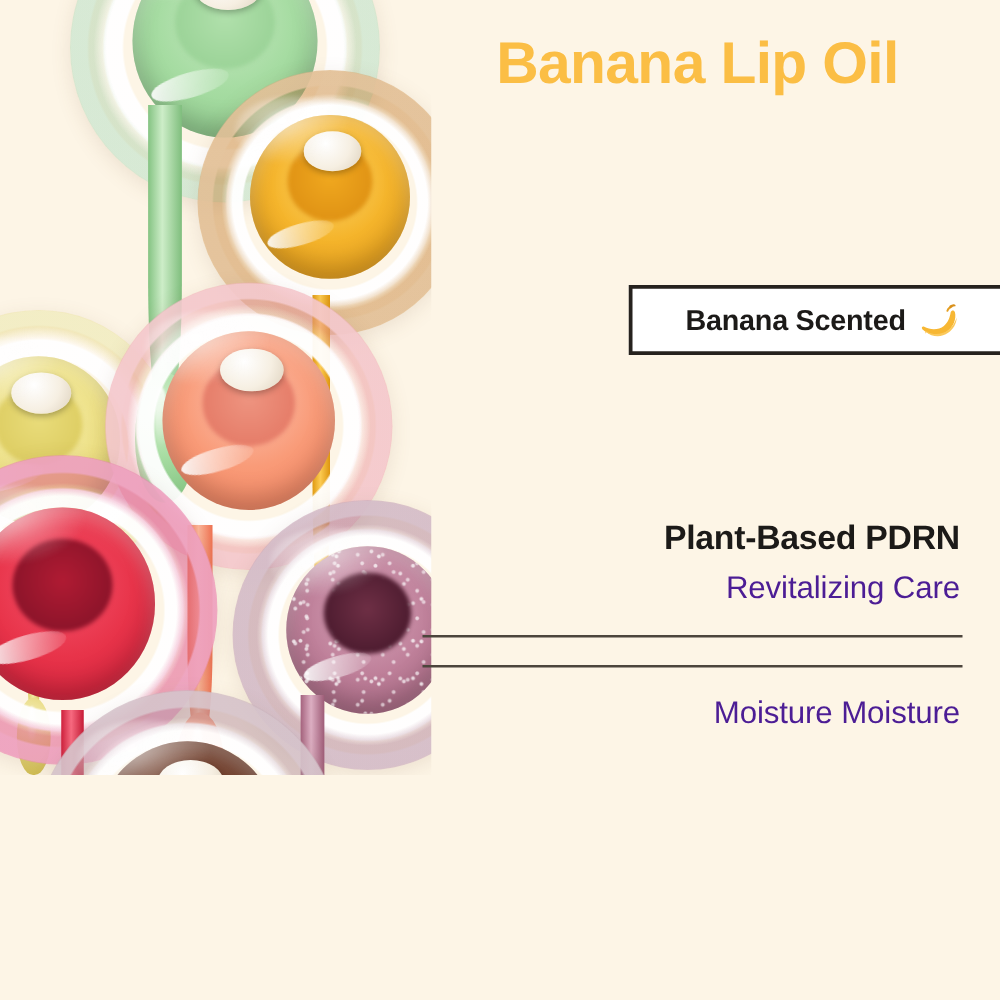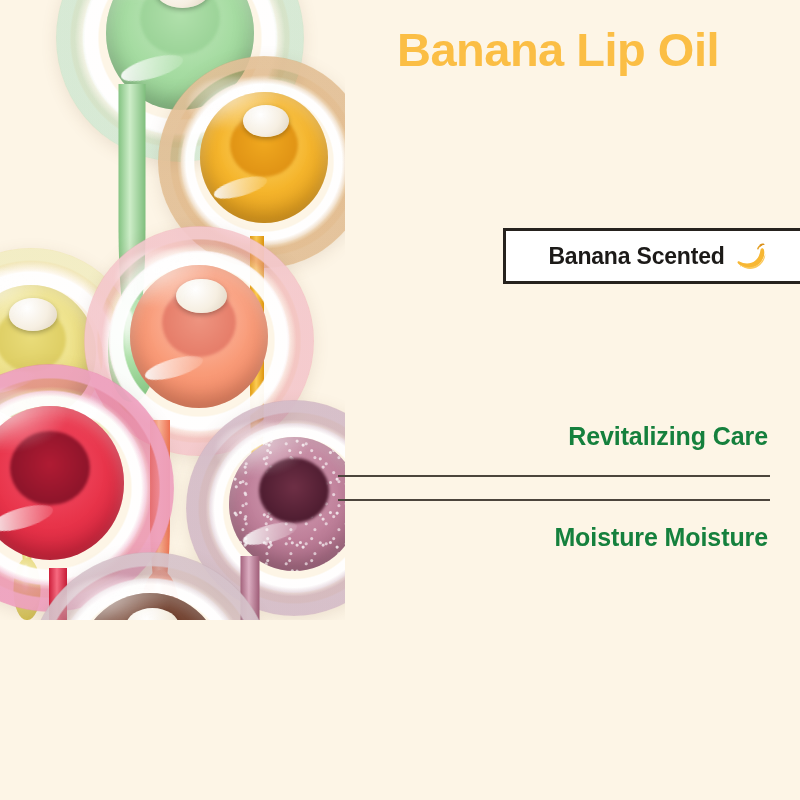--- a/index.html
+++ b/index.html
@@ -114,21 +114,21 @@
     font-size:23px;font-weight:700;color:#1C1A18;letter-spacing:-.2px;
   }
   .banana-icon{display:block;width:34px;height:30px;flex:0 0 auto;}
 
   .features{position:absolute;left:0;top:412px;width:440px;}
   .feature{text-align:right;padding-right:10px;}
   .feature-title{
     font-size:27px;font-weight:700;color:#1C1A18;letter-spacing:-.2px;line-height:1.25;
   }
   .feature-sub{
-    font-size:25px;font-weight:700;color:#15803d;letter-spacing:-.1px;line-height:1.3;
+    font-size:25px;font-weight:400;color:#4c1d95;letter-spacing:-.1px;line-height:1.3;
     margin-top:6px;
   }
   .divider{
     height:2px;background:#4C453C;margin:22px 0 20px 0;width:432px;
   }
   .f1{padding-top:2px;}
   .f2{}
   .f3{}
 </style>
 </head>
@@ -261,20 +261,21 @@
         <path d="M5 33c7 7 19 9 28 3 8-5 12-15 10-23-1-3-4-3-5 0-1 6-3 12-8 16-6 5-16 5-23 1-2-1-4 1-2 3z" fill="#F7B733"></path>
         <path d="M9 36c7 6 18 7 26 1 6-4 10-11 10-18-2 6-5 11-10 15-7 5-17 6-24 2-2-1-4 0-2 2z" fill="#FBC95C"></path>
         <path d="M33 11c1-3 3-5 6-6 1 0 2 1 1 2-2 1-4 2-5 5-1 1-2 0-2-1z" fill="#E5A024"></path>
         <path d="M37 5c2-1 4-2 6-1 1 0 1 2 0 2-2 0-4 1-5 2-1 1-2-2-1-3z" fill="#D9901B"></path>
       </svg>
     </div>
 
     <div class="features">
 
       <div class="feature f1">
+        <div class="feature-title">Plant-Based PDRN</div>
         <div class="feature-sub">Revitalizing Care</div>
       </div>
 
       <div class="divider"></div>
 
 
       <div class="divider"></div>
 
       <div class="feature f3">
         <div class="feature-sub">Moisture Moisture</div>

